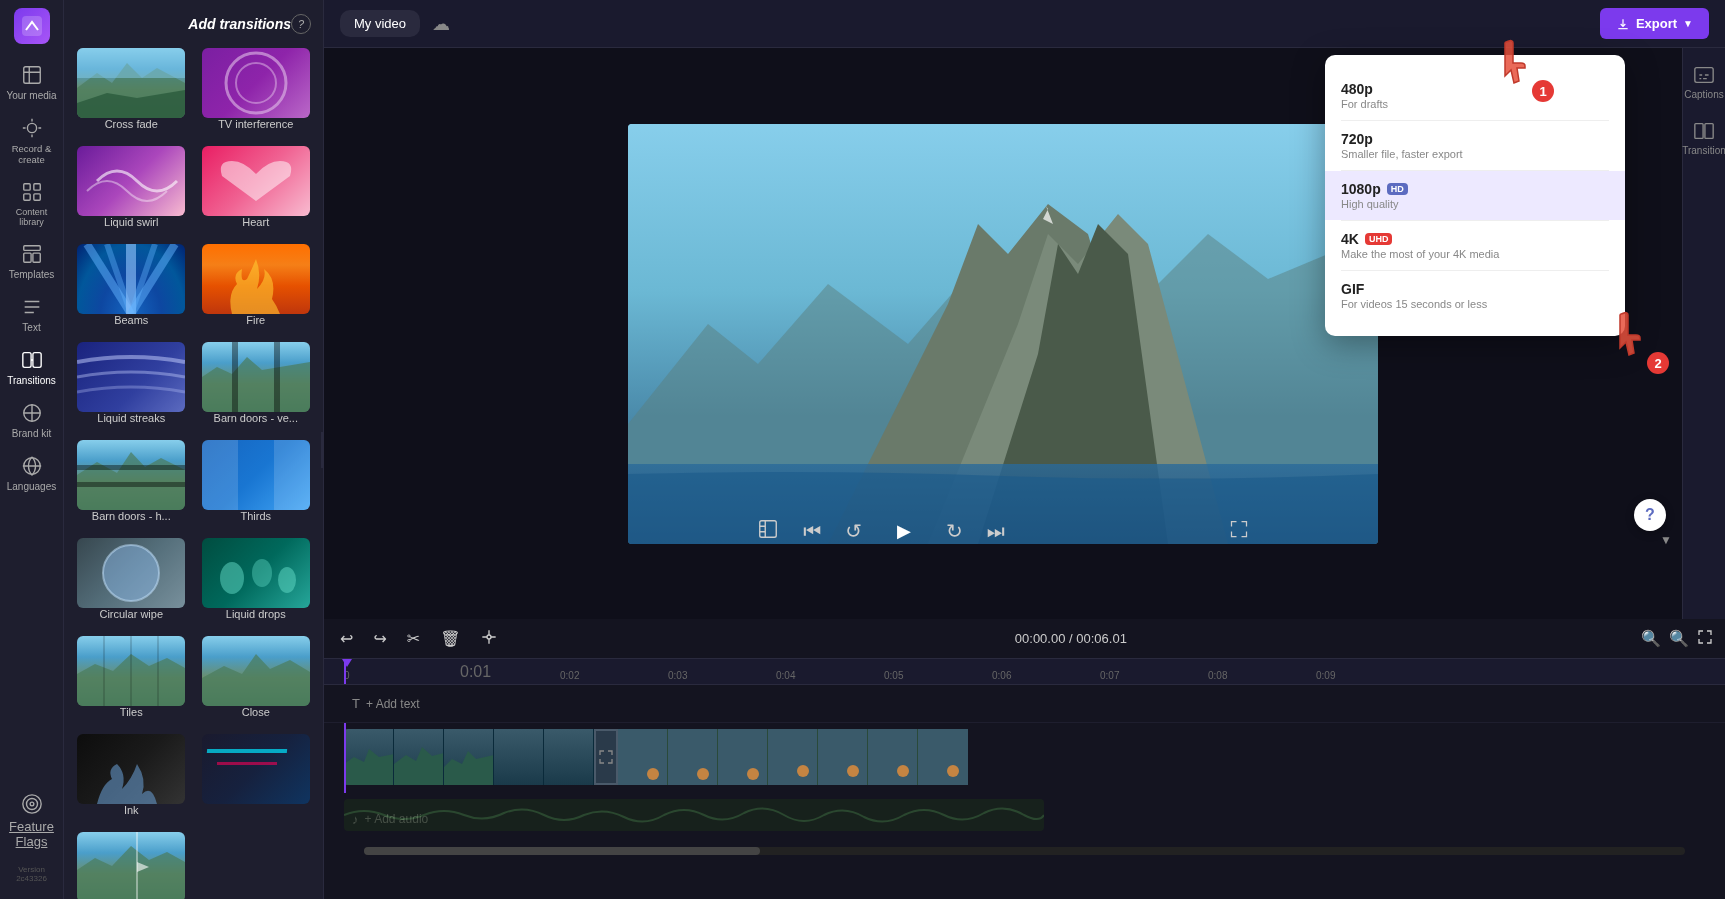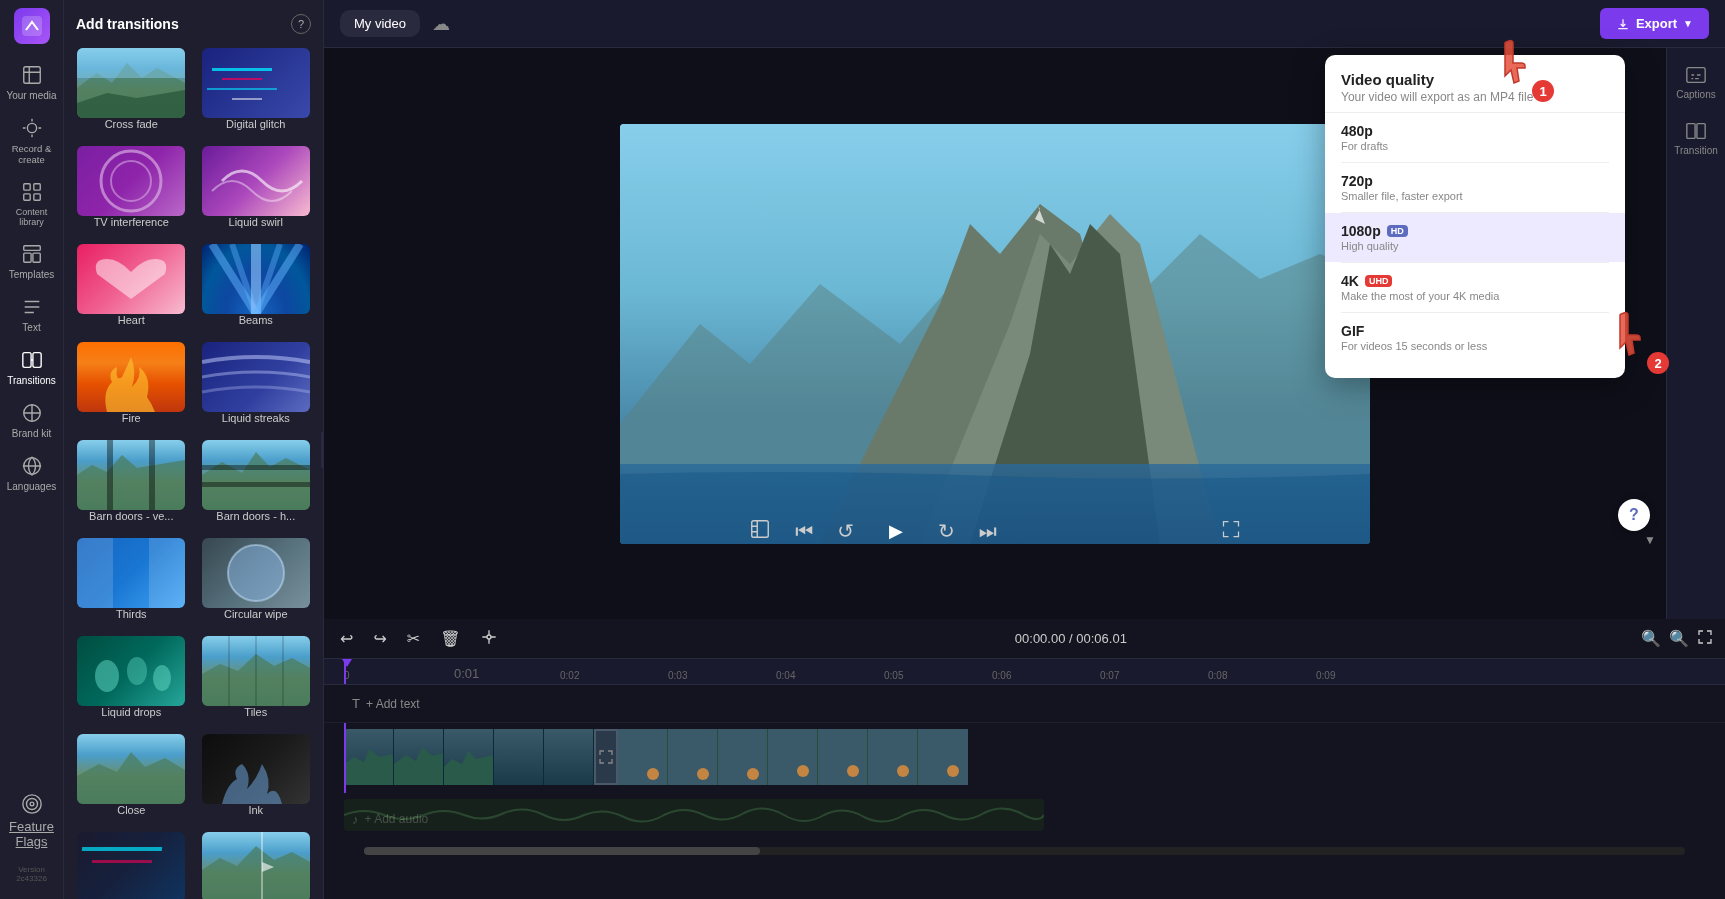--- a/index.html
+++ b/index.html
@@ -38,22 +38,23 @@
     .transitions-panel {
       width: 260px;
       background: #1e1e2e;
       display: flex;
       flex-direction: column;
       border-right: 1px solid #2a2a3e;
       flex-shrink: 0;
       overflow: hidden;
     }
     .panel-header {
-      display: flex; align-items: center; justify-content: space-between;
+      display: flex; align-items: center; justify-content: flex-end;
       padding: 14px 12px 10px;
+      font-style: italic;
     }
     .panel-title { font-size: 14px; font-weight: 600; color: #fff; }
     .panel-help {
       width: 20px; height: 20px; border-radius: 50%;
       border: 1px solid #666; color: #aaa; font-size: 11px;
       display: flex; align-items: center; justify-content: center;
       cursor: pointer;
     }
     .transitions-grid {
       display: grid; grid-template-columns: 1fr 1fr;
@@ -261,21 +262,21 @@
       width: 14px; height: 36px;
       background: #2a2a3e; border-radius: 0 4px 4px 0;
       display: flex; align-items: center; justify-content: center;
       cursor: pointer; color: #666; font-size: 10px;
       z-index: 10;
     }
     .transitions-panel { position: relative; }
 
     
     .side-icons {
-      width: 59px;
+      width: 43px;
       background: #1a1a2e;
       border-left: 1px solid #2a2a3e;
       display: flex; flex-direction: column; align-items: center;
       padding-top: 8px; gap: 4px;
       flex-shrink: 0;
     }
     .side-icon-item {
       display: flex; flex-direction: column; align-items: center;
       padding: 8px 4px; font-size: 10px; color: #888;
       cursor: pointer; gap: 3px;
@@ -395,29 +396,20 @@
 
     <div class="transition-item">
       <div class="transition-thumb mountain-thumb">
         <svg width="108" height="70" viewBox="0 0 108 70">
             <path d="M0 70 L0 40 L20 25 L35 35 L50 15 L65 30 L80 20 L108 35 L108 70 Z" fill="#4a7c5c" opacity="0.7"></path>
             <path d="M0 70 L0 55 L30 45 L60 50 L108 42 L108 70 Z" fill="#2a5a3c" opacity="0.8"></path>
             <rect x="0" y="0" width="108" height="30" fill="#87CEEB" opacity="0.5"></rect>
           </svg>
       </div>
       <span class="transition-label">Cross fade</span>
-    </div>
-    <div class="transition-item">
-      <div class="transition-thumb" style="background: linear-gradient(135deg, #1a237e 0%, #283593 50%, #3949ab 100%); position:relative;">
-        <div style="position:absolute;top:20px;left:10px;width:60px;height:3px;background:#00e5ff;opacity:0.8;"></div>
-        <div style="position:absolute;top:30px;left:20px;width:40px;height:2px;background:#f50057;opacity:0.7;"></div>
-        <div style="position:absolute;top:40px;left:5px;width:70px;height:2px;background:#00e5ff;opacity:0.6;"></div>
-        <div style="position:absolute;top:50px;left:30px;width:30px;height:2px;background:#fff;opacity:0.5;"></div>
-      </div>
-      <span class="transition-label">Digital glitch</span>
     </div>
 
     <div class="transition-item">
       <div class="transition-thumb" style="background: linear-gradient(135deg, #7b1fa2 0%, #8e24aa 50%, #ba68c8 100%);">
         <svg width="108" height="70" viewBox="0 0 108 70">
             <ellipse cx="54" cy="35" rx="30" ry="30" fill="none" stroke="#e1bee7" stroke-width="3" opacity="0.6"></ellipse>
             <ellipse cx="54" cy="35" rx="20" ry="20" fill="none" stroke="#e1bee7" stroke-width="2" opacity="0.5"></ellipse>
           </svg>
       </div>
       <span class="transition-label">TV interference</span>
@@ -696,21 +688,21 @@
           </span>
         </div>
       </div>
 
       <div class="timeline-ruler" style="position:relative; height:26px;">
 
         <div style="position:absolute;left:20px;top:0;width:2px;height:100%;background:#7c3aed;z-index:5;"></div>
         <div style="position:absolute;left:18px;top:0;width:0;height:0;border-left:5px solid transparent;border-right:5px solid transparent;border-top:8px solid #7c3aed;"></div>
 
         <span style="position:absolute;left:20px;bottom:3px;font-size:10px;color:#666;">0</span>
-        <span style="position:absolute;left:130px;bottom:3px;font-size:13px;color:#666;">0:01</span>
+        <span style="position:absolute;left:136px;bottom:3px;font-size:16px;color:#666;">0:01</span>
         <span style="position:absolute;left:236px;bottom:3px;font-size:10px;color:#666;">0:02</span>
         <span style="position:absolute;left:344px;bottom:3px;font-size:10px;color:#666;">0:03</span>
         <span style="position:absolute;left:452px;bottom:3px;font-size:10px;color:#666;">0:04</span>
         <span style="position:absolute;left:560px;bottom:3px;font-size:10px;color:#666;">0:05</span>
         <span style="position:absolute;left:668px;bottom:3px;font-size:10px;color:#666;">0:06</span>
         <span style="position:absolute;left:776px;bottom:3px;font-size:10px;color:#666;">0:07</span>
         <span style="position:absolute;left:884px;bottom:3px;font-size:10px;color:#666;">0:08</span>
         <span style="position:absolute;left:992px;bottom:3px;font-size:10px;color:#666;">0:09</span>
       </div>
 
@@ -814,24 +806,20 @@
           <div class="scrollbar-h">
             <div class="scrollbar-thumb"></div>
           </div>
         </div>
       </div>
     </div>
   </div>
 </div>
 
 <div class="export-dropdown">
-  <div class="export-dropdown-header">
-    <div class="export-dropdown-title">Video quality</div>
-    <div class="export-dropdown-sub">Your video will export as an MP4 file</div>
-  </div>
 
   <div class="quality-option">
     <div class="q-label-row">
       <span class="q-label">480p</span>
     </div>
     <span class="q-desc">For drafts</span>
   </div>
 
   <div class="quality-divider"></div>
 

